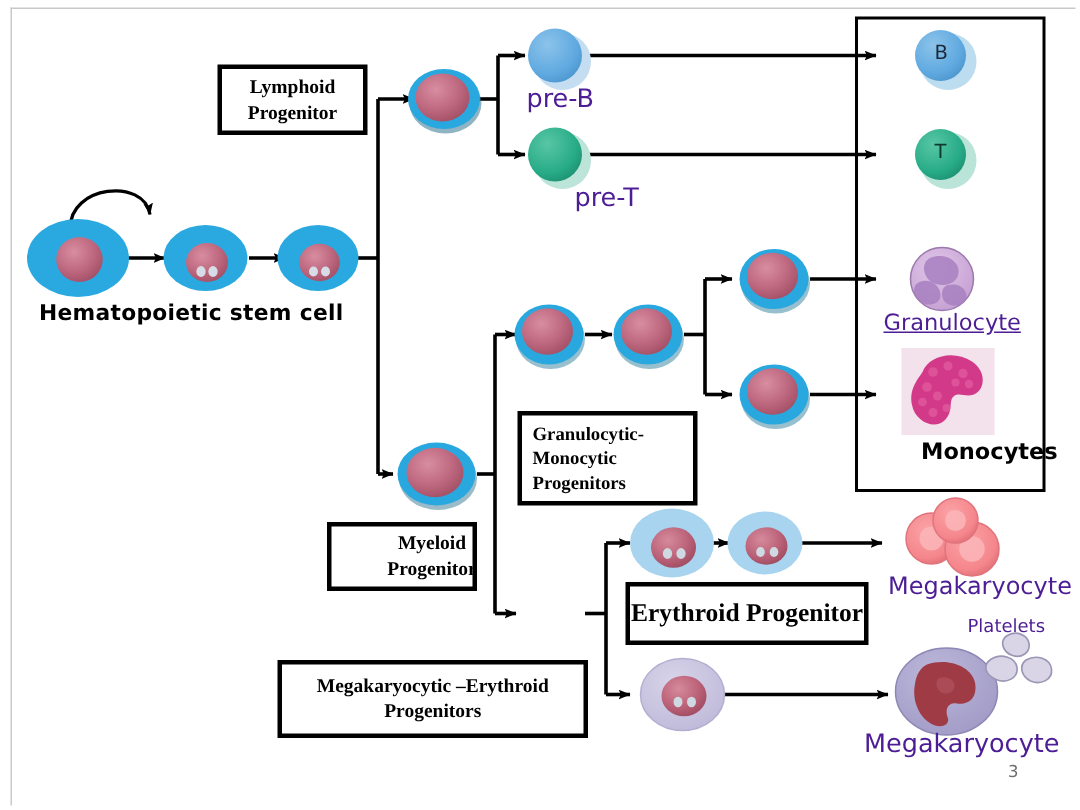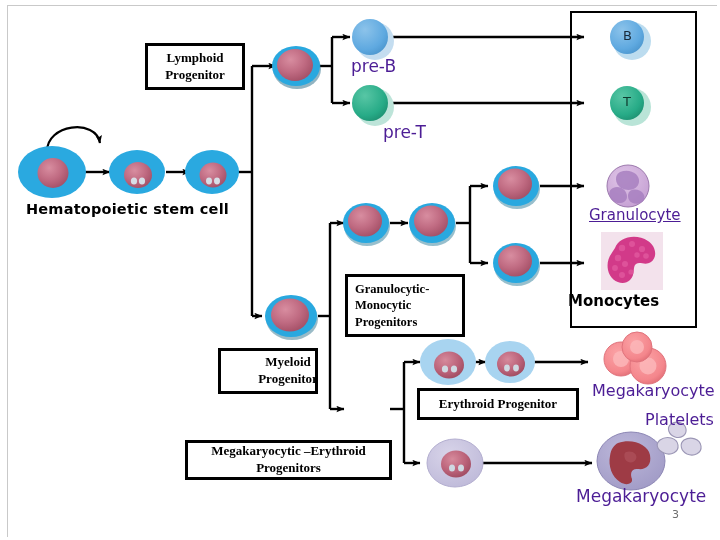--- a/index.html
+++ b/index.html
@@ -304,41 +304,41 @@
     </g>
   </svg>
 
   <div class="outbox" style="left:570px;top:11px;width:127px;height:317px;"></div>
 
   <div class="cellname" style="left:351px;top:57px;font-size:17px;">pre-B</div>
   <div class="cellname" style="left:351px;top:123px;font-size:17px;margin-left:32px;">pre-T</div>
 
 
   <div class="cellname" style="left:589px;top:207px;font-size:15px;text-decoration:underline;">Granulocyte</div>
-  <div class="cellname bold" style="left:568px;top:293px;font-size:15px;">Monocytes</div>
+  <div class="cellname bold" style="left:614px;top:293px;font-size:15px;">Monocytes</div>
 
   <div class="cellname" style="left:592px;top:382px;font-size:16px;">Megakaryocyte</div>
-  <div class="cellname" style="left:645px;top:411px;font-size:16px;">Platelets</div>
+  <div class="cellname" style="left:645px;top:411px;font-size:12px;">Platelets</div>
   <div class="cellname" style="left:576px;top:487px;font-size:17px;">Megakaryocyte</div>
 
   <div class="cellname" style="left:623px;top:29px;font-size:13px;color:#1a2a3a;">B</div>
   <div class="cellname" style="left:623px;top:95px;font-size:13px;color:#0e3a2e;">T</div>
 
   <div class="hsc-label" style="left:26px;top:201px;font-size:14.5px;">Hematopoietic stem cell</div>
 
   <div class="callout center" style="left:145px;top:43px;width:100px;height:47px;font-size:13px;">Lymphoid
 Progenitor</div>
 
   <div class="callout left" style="left:345px;top:255px;width:120px;height:63px;font-size:12.5px;">Granulocytic-
 Monocytic
 Progenitors</div>
 
   <div class="callout center" style="left:218px;top:348px;width:100px;height:46px;font-size:13px;padding-left:40px;">Myeloid
 Progenitor</div>
 
-  <div class="callout center" style="left:417px;top:388px;width:162px;height:32px;font-size:13px;">Erythroid Progenitor</div>
-
-  <div class="callout center" style="left:185px;top:440px;width:207px;height:40px;font-size:13px;">Megakaryocytic –Erythroid
+  <div class="callout center" style="left:417px;top:388px;width:162px;height:42px;font-size:17px;">Erythroid Progenitor</div>
+
+  <div class="callout center" style="left:185px;top:440px;width:207px;height:52px;font-size:13px;">Megakaryocytic –Erythroid
 Progenitors</div>
 
   <div class="pageno" style="left:672px;top:508px;font-size:11px;">3</div>
 
 </div>
 
 </body></html>

